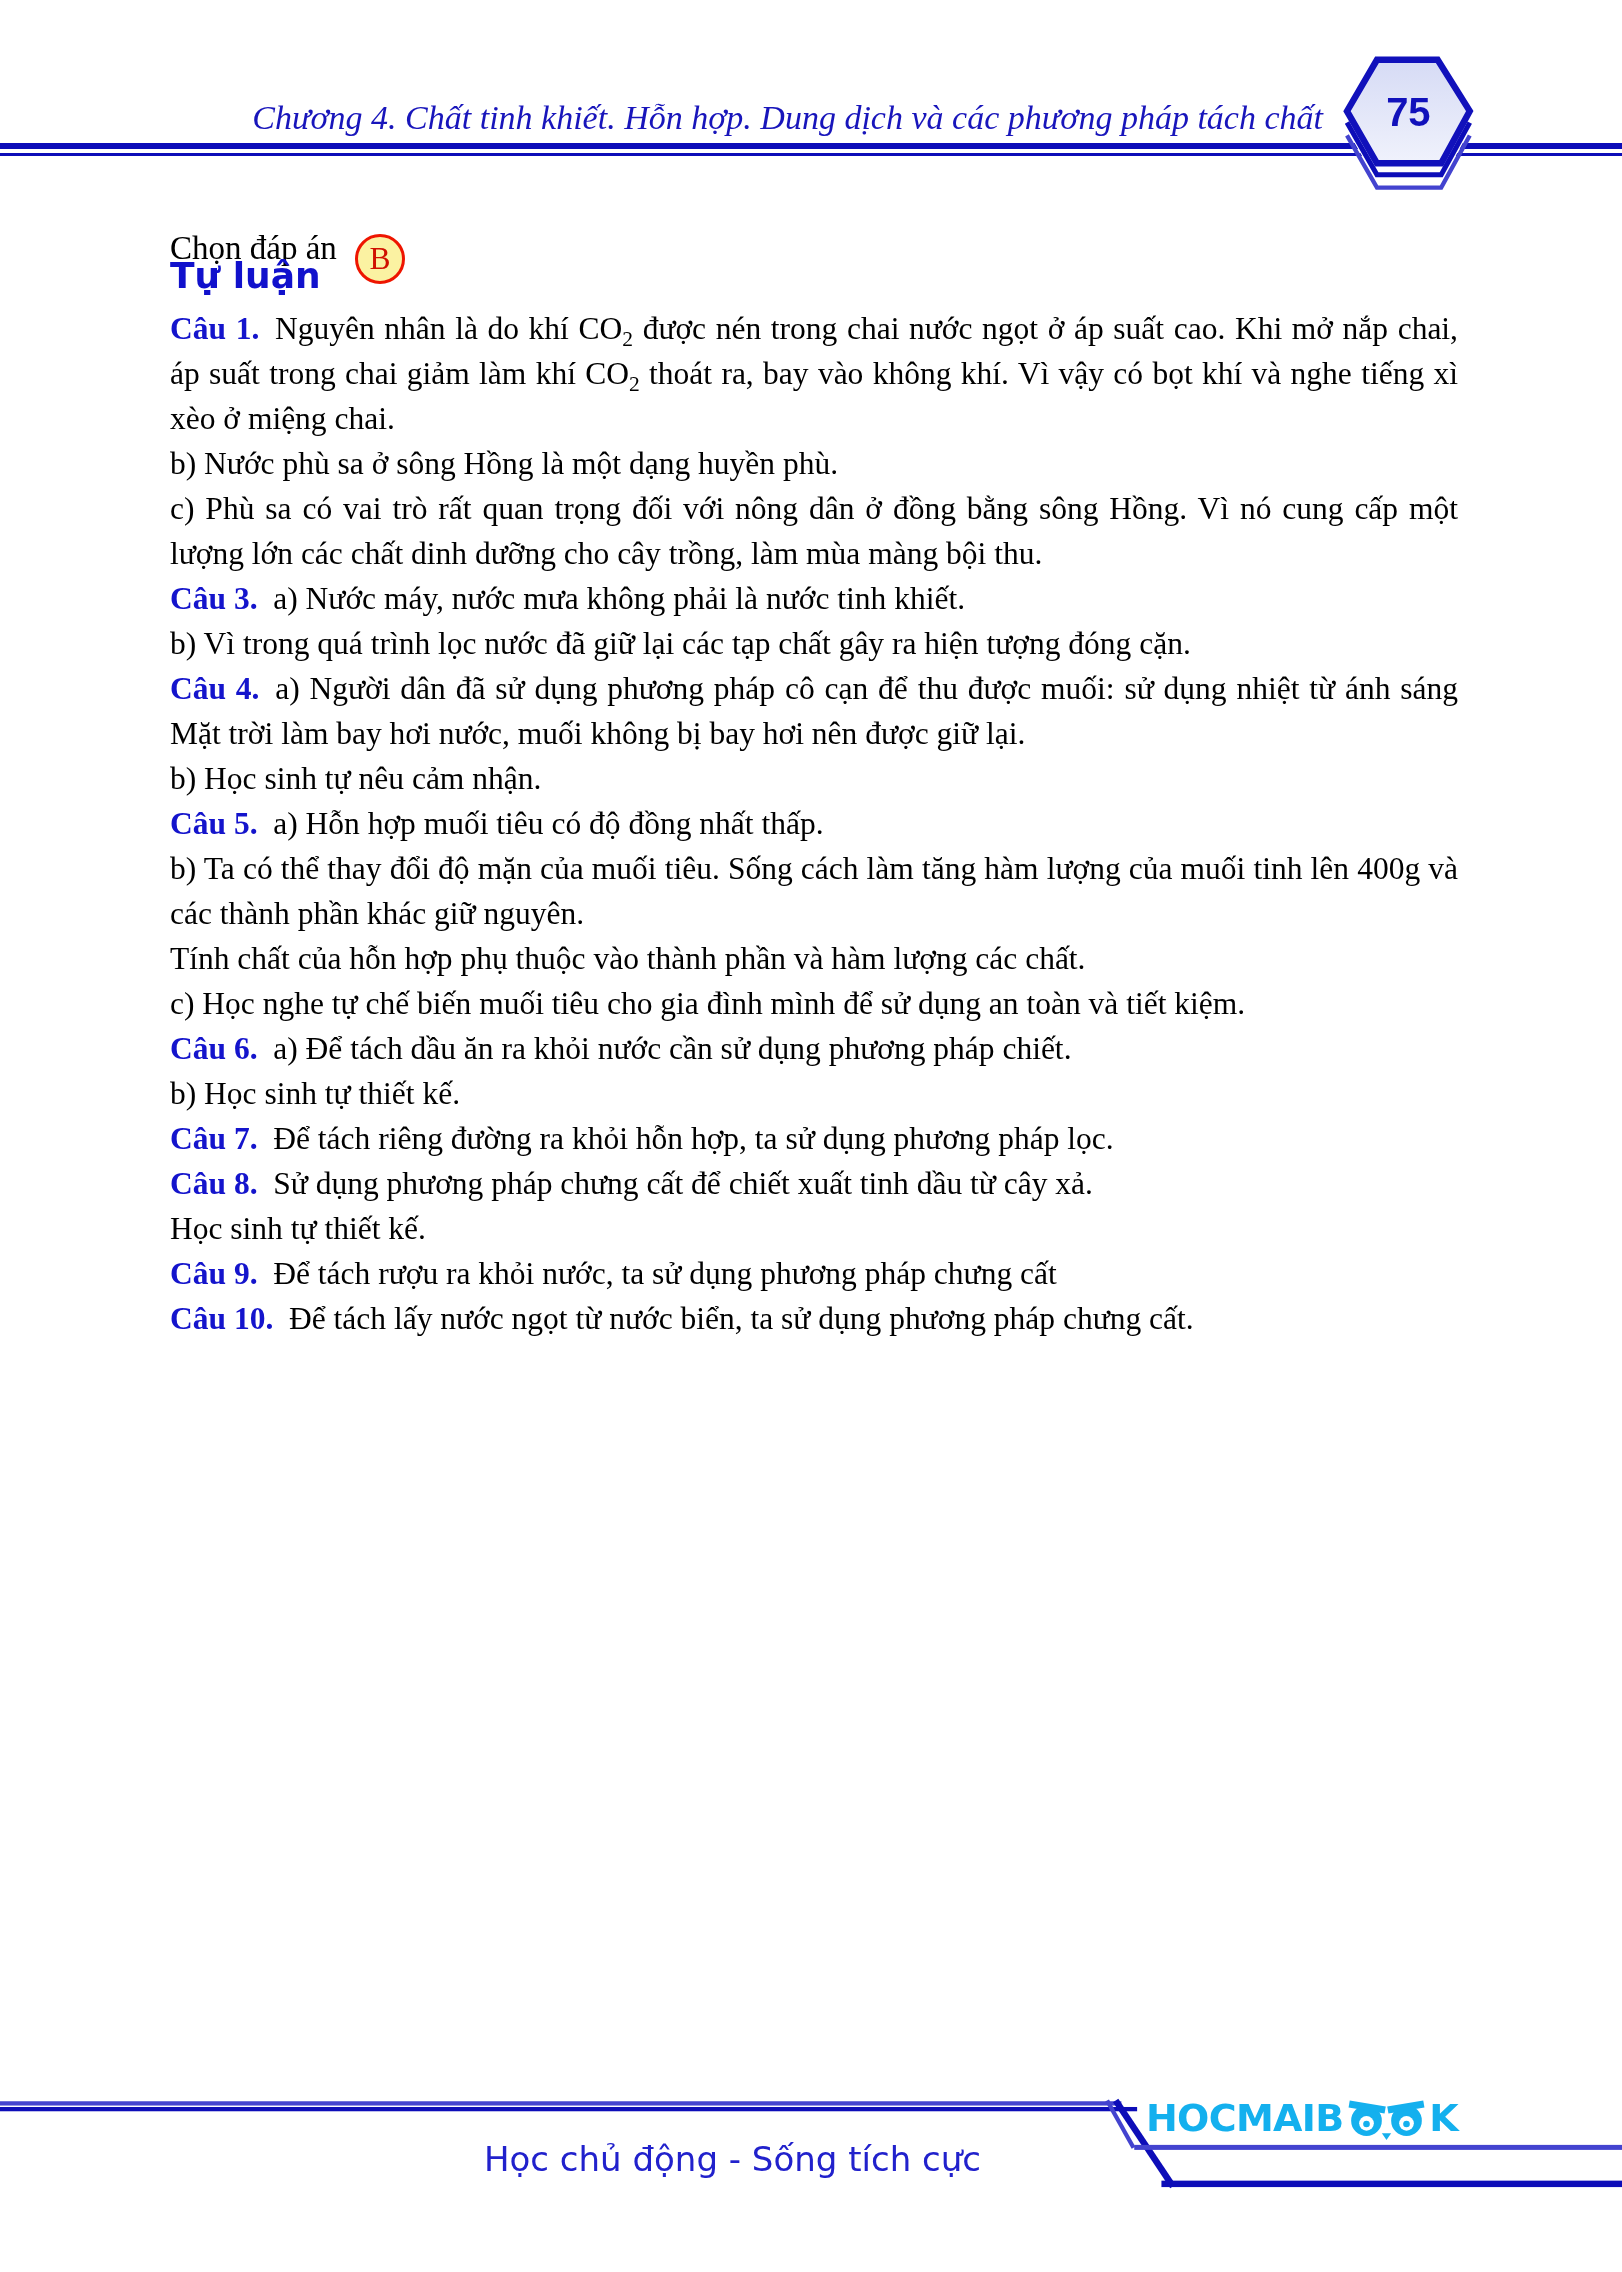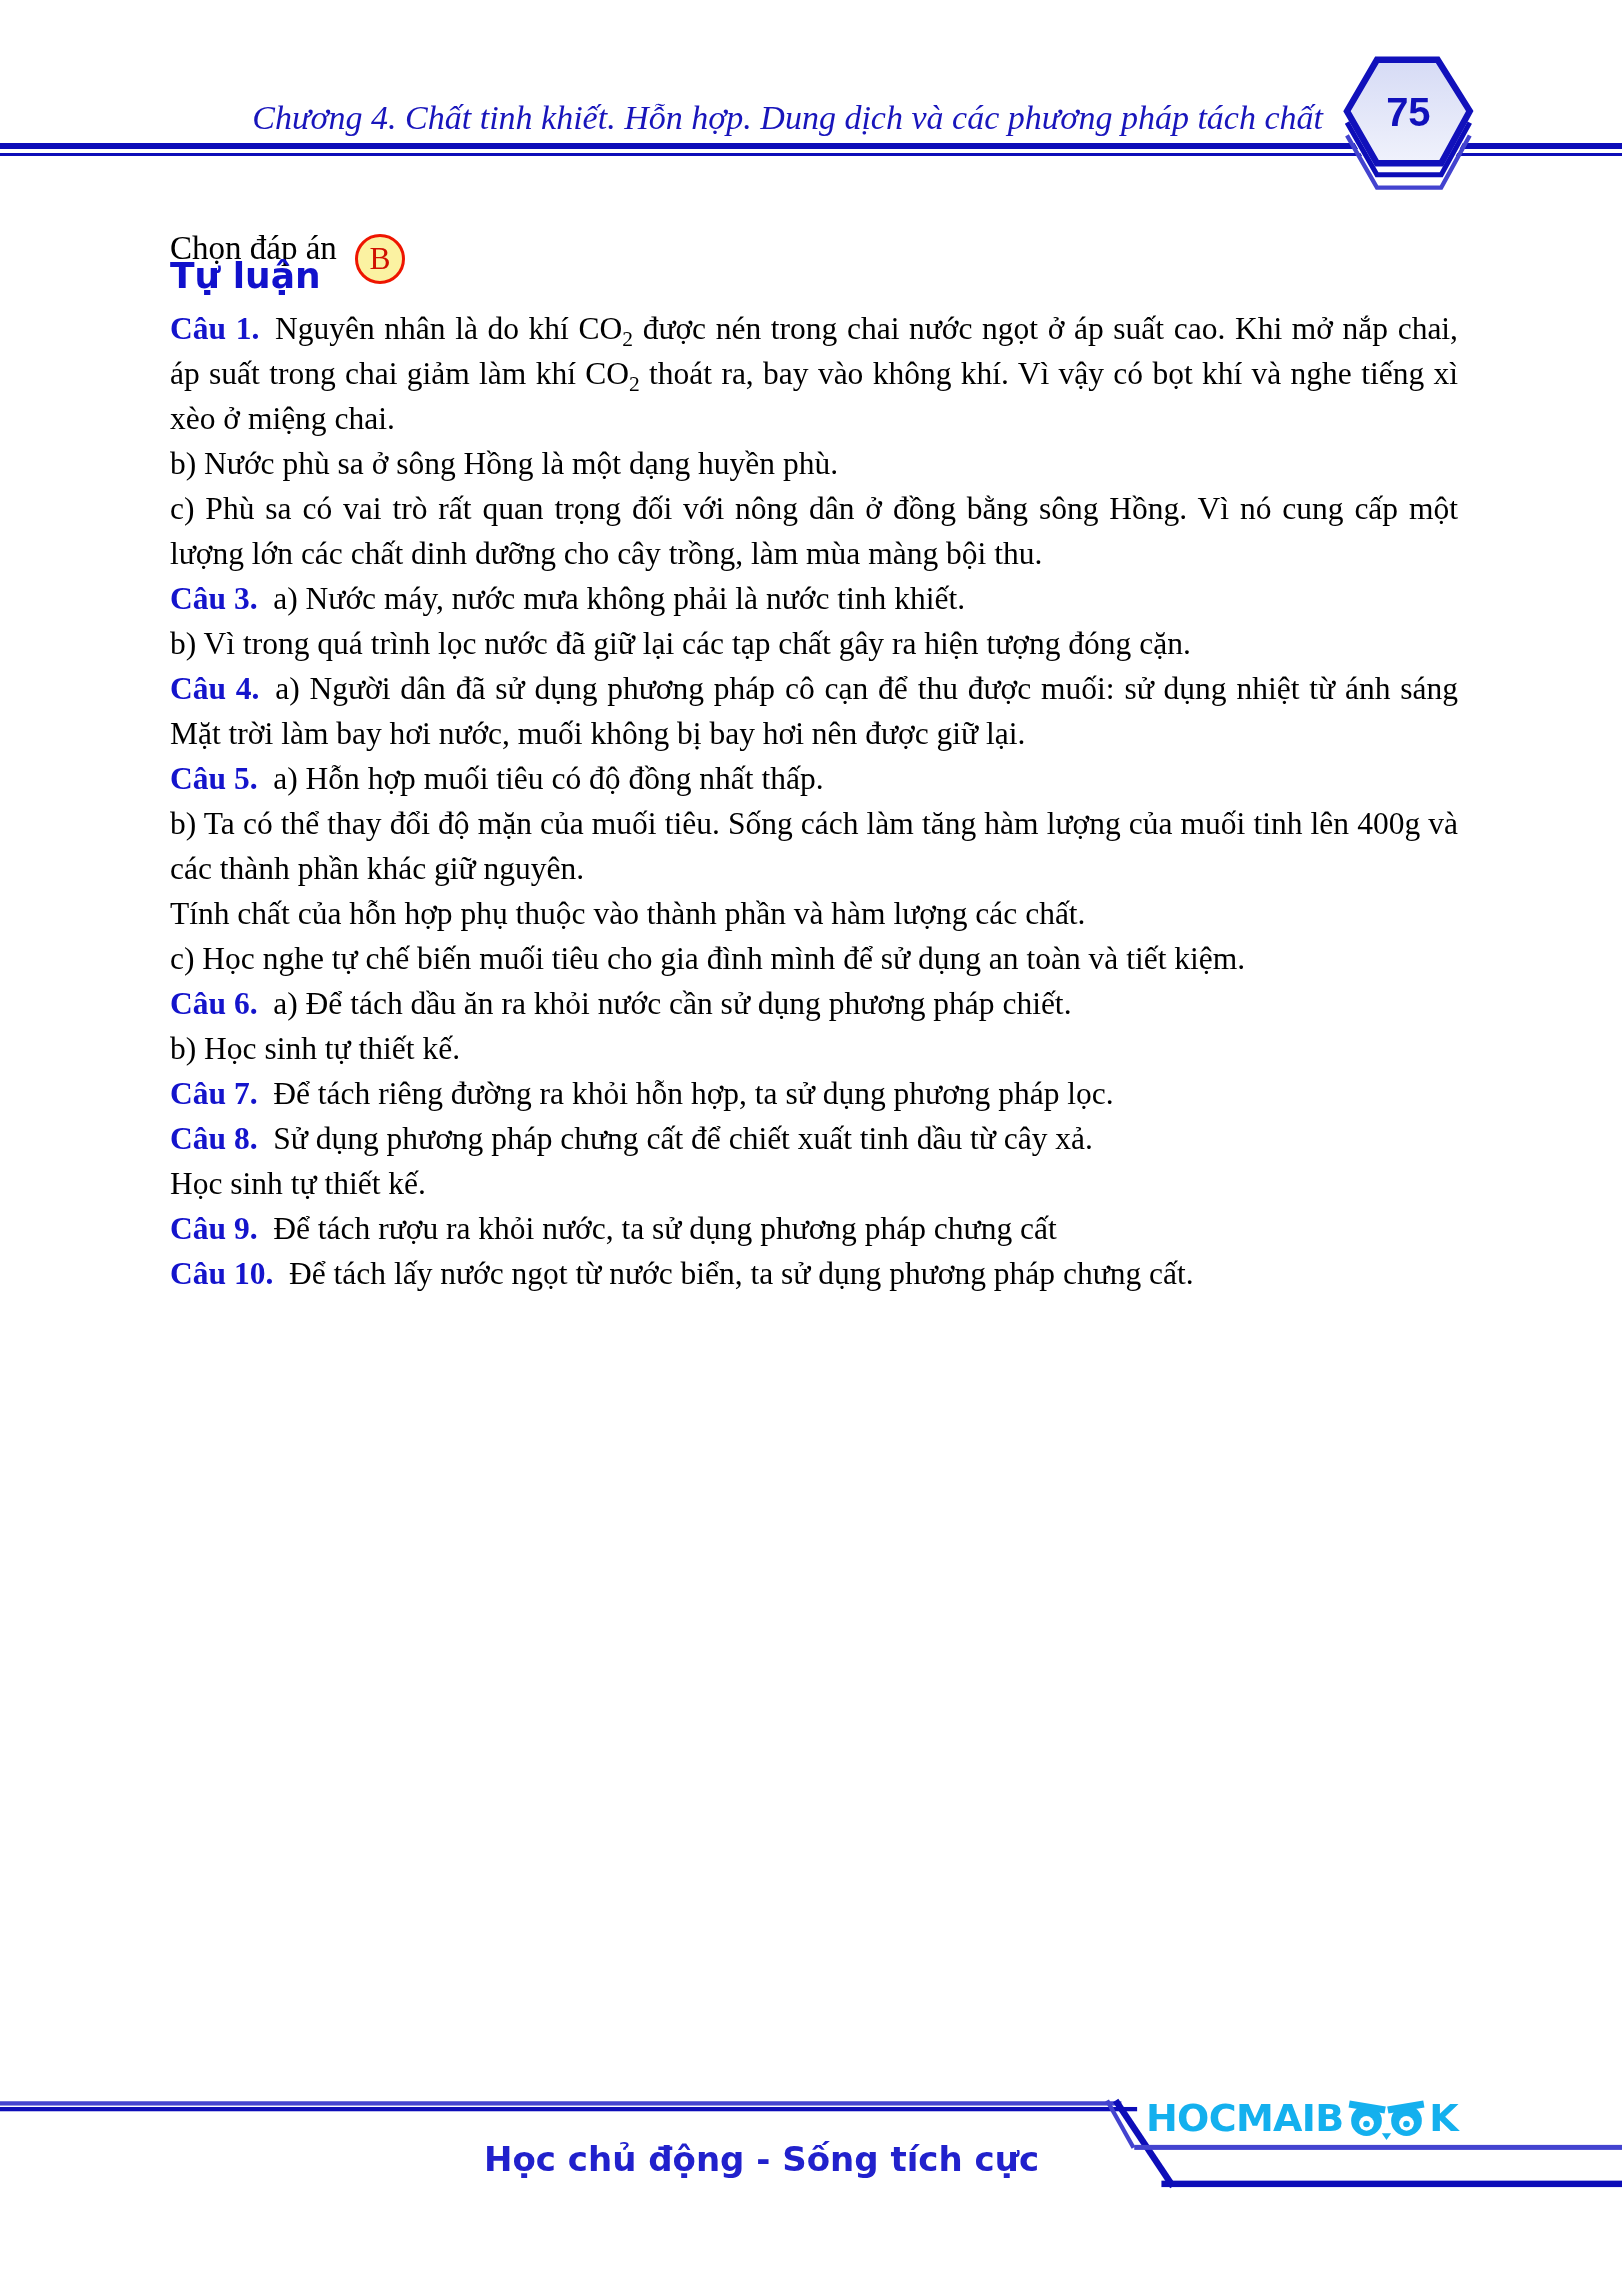--- a/index.html
+++ b/index.html
@@ -34,21 +34,21 @@
   .essay sub{font-size:21.5px;line-height:0;}
 
   
   .footer-svg{position:absolute;left:0;top:2089px;width:1622px;height:184px;}
   .brand-logo{position:absolute;left:1146px;top:2096px;height:44px;
     display:flex;align-items:flex-end;
     font-family:"DejaVu Sans","Liberation Sans",sans-serif;font-weight:700;
     font-size:38px;letter-spacing:-0.7px;color:var(--logo_cyan);white-space:nowrap;}
   .owl{width:83px;height:40px;margin:4.3px 1.4px 0 1.4px;}
   .tagline{position:absolute;left:484px;top:2139px;
-    font-family:"DejaVu Sans","Liberation Sans",sans-serif;font-weight:700;
+    font-family:"DejaVu Sans","Liberation Sans",sans-serif;font-weight:400;
     font-size:34px;color:var(--tagline_blue);white-space:nowrap;}
 </style>
 </head>
 <body style="--header_blue: #1815bb; --rule_dark: #0d0db8; --rule_indigo: #4343cf; --label_blue: #1414cc; --heading_blue: #1111cc; --circle_border: #ee1500; --circle_fill: #fbf2a2; --circle_letter: #d01000; --hex_border: #1111bb; --hex_fill_top: #d6dbf5; --hex_fill_bottom: #f0f2fc; --hex_number: #1111bb; --logo_cyan: #14b0ee; --tagline_blue: #2121cc;">
 
 <div class="chapter-title">Chương 4. Chất tinh khiết. Hỗn hợp. Dung dịch và các phương pháp tách chất</div>
 <div class="rule-thick"></div>
 <div class="rule-thin"></div>
 
 <svg class="badge-svg" viewBox="0 0 290 310">
@@ -75,20 +75,21 @@
 
 <div class="section-heading">Tự luận</div>
 
 <div class="essay" id="essay">
     <p><span class="qlabel">Câu 1.</span><span>Nguyên nhân là do khí </span><span class="math">CO</span><sub>2</sub><span> được nén trong chai nước ngọt ở áp suất cao. Khi mở nắp chai, áp suất trong chai giảm làm khí </span><span class="math">CO</span><sub>2</sub><span> thoát ra, bay vào không khí. Vì vậy có bọt khí và nghe tiếng xì xèo ở miệng chai.</span></p>
     <p><span>b) Nước phù sa ở sông Hồng là một dạng huyền phù.</span></p>
     <p><span>c) Phù sa có vai trò rất quan trọng đối với nông dân ở đồng bằng sông Hồng. Vì nó cung cấp một lượng lớn các chất dinh dưỡng cho cây trồng, làm mùa màng bội thu.</span></p>
     <p><span class="qlabel">Câu 3.</span><span>a) Nước máy, nước mưa không phải là nước tinh khiết.</span></p>
     <p><span>b) Vì trong quá trình lọc nước đã giữ lại các tạp chất gây ra hiện tượng đóng cặn.</span></p>
     <p><span class="qlabel">Câu 4.</span><span>a) Người dân đã sử dụng phương pháp cô cạn để thu được muối: sử dụng nhiệt từ ánh sáng Mặt trời làm bay hơi nước, muối không bị bay hơi nên được giữ lại.</span></p>
+    <p><span>b) Học sinh tự nêu cảm nhận.</span></p>
     <p><span class="qlabel">Câu 5.</span><span>a) Hỗn hợp muối tiêu có độ đồng nhất thấp.</span></p>
     <p><span>b) Ta có thể thay đổi độ mặn của muối tiêu. Sống cách làm tăng hàm lượng của muối tinh lên 400g và các thành phần khác giữ nguyên.</span></p>
     <p><span>Tính chất của hỗn hợp phụ thuộc vào thành phần và hàm lượng các chất.</span></p>
     <p><span>c) Học nghe tự chế biến muối tiêu cho gia đình mình để sử dụng an toàn và tiết kiệm.</span></p>
     <p><span class="qlabel">Câu 6.</span><span>a) Để tách dầu ăn ra khỏi nước cần sử dụng phương pháp chiết.</span></p>
     <p><span>b) Học sinh tự thiết kế.</span></p>
     <p><span class="qlabel">Câu 7.</span><span>Để tách riêng đường ra khỏi hỗn hợp, ta sử dụng phương pháp lọc.</span></p>
     <p><span class="qlabel">Câu 8.</span><span>Sử dụng phương pháp chưng cất để chiết xuất tinh dầu từ cây xả.</span></p>
     <p><span>Học sinh tự thiết kế.</span></p>
     <p><span class="qlabel">Câu 9.</span><span>Để tách rượu ra khỏi nước, ta sử dụng phương pháp chưng cất</span></p>

